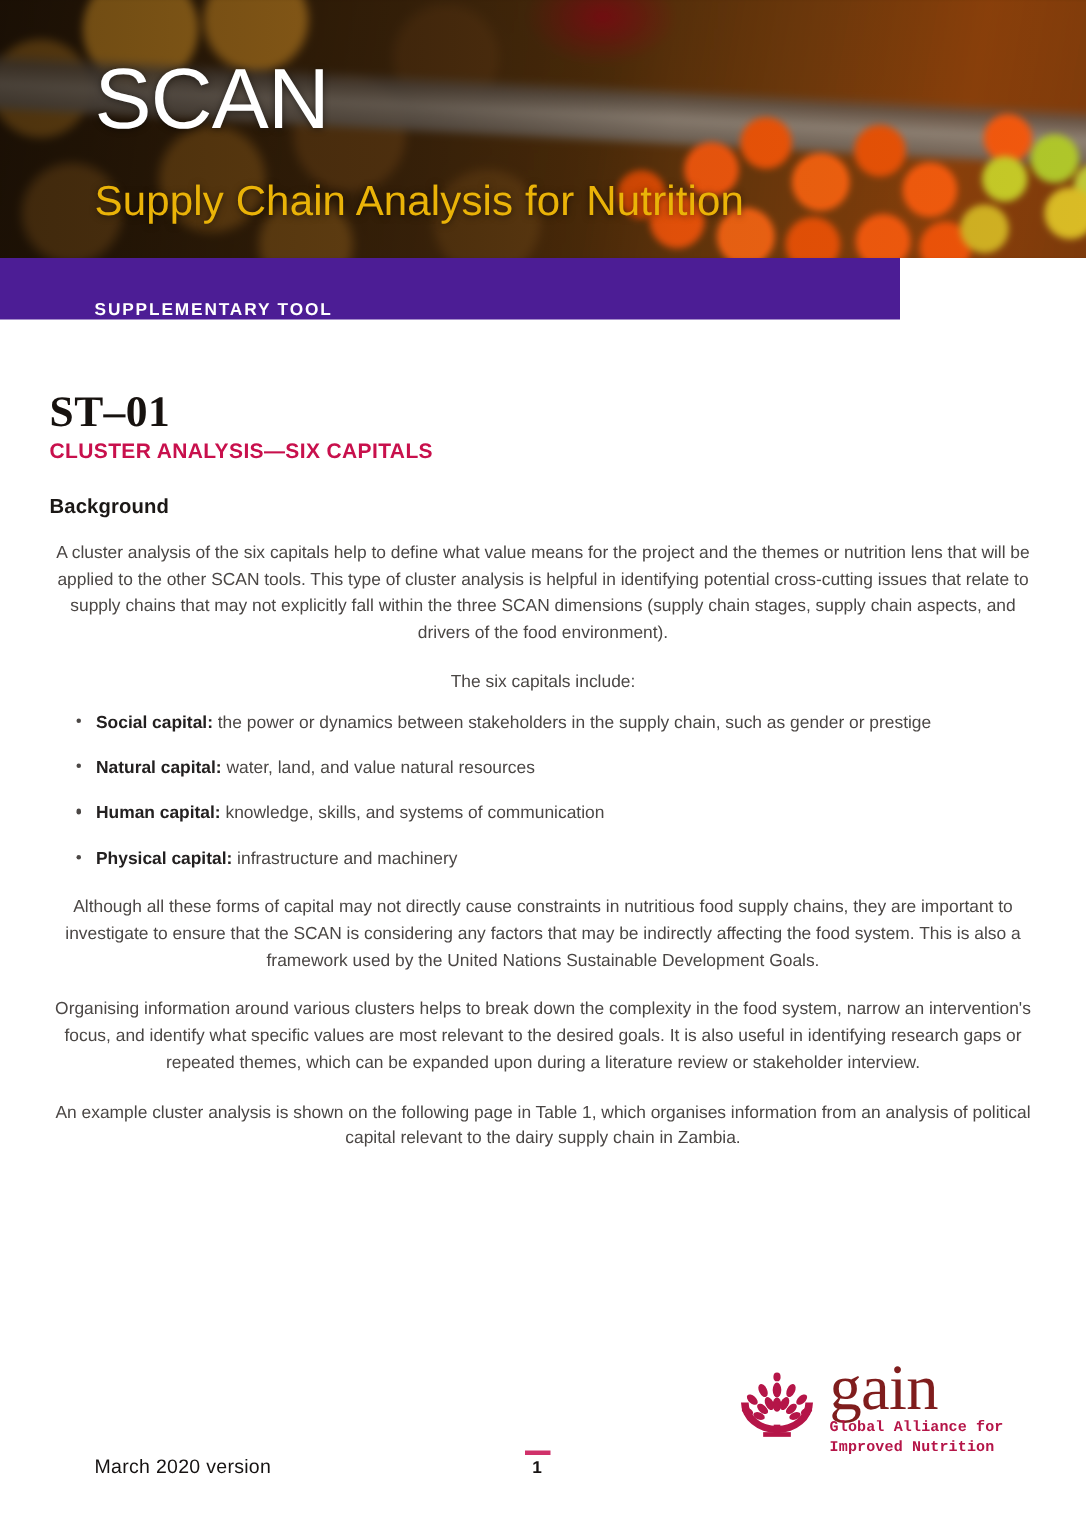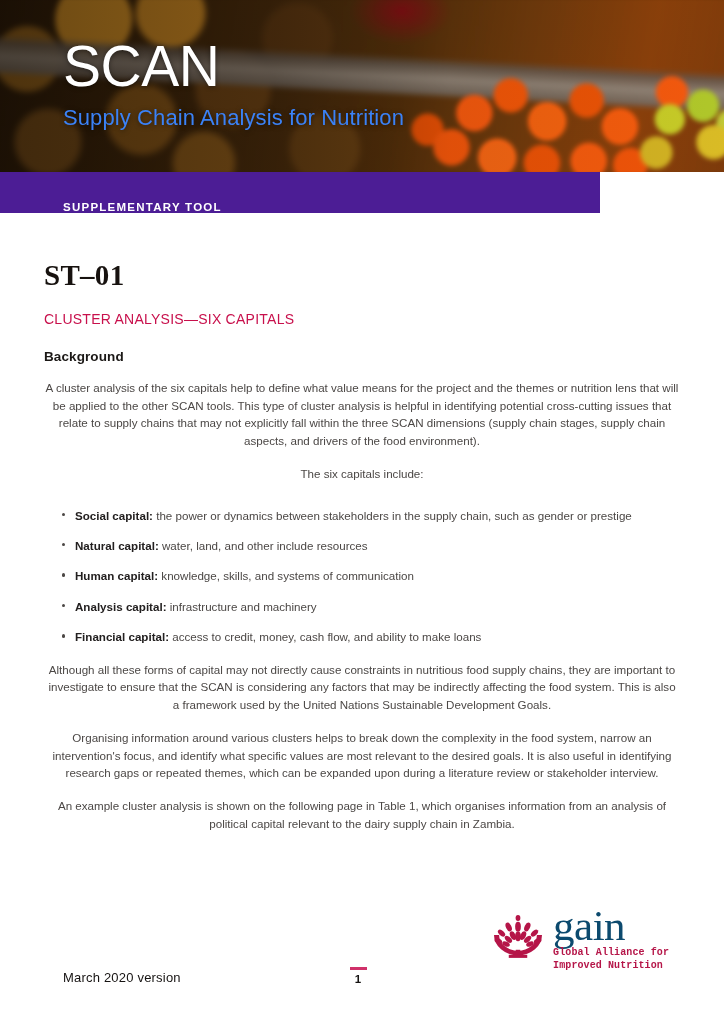--- a/index.html
+++ b/index.html
@@ -87,24 +87,24 @@
   .hero-title {
     font-size: 57px;
     font-weight: 400;
     color: #ffffff;
     letter-spacing: -0.5px;
     line-height: 1;
     text-shadow: 0 1px 5px rgba(0,0,0,0.45);
   }
 
   .hero-sub {
-    margin-top: 11px;
-    font-size: 22px;
+    margin-top: 24px;
+    font-size: 28px;
     font-weight: 300;
-    color: #3b82f6;
+    color: #eab308;
     letter-spacing: 0.1px;
     line-height: 1.1;
     text-shadow: 0 1px 5px rgba(0,0,0,0.5);
   }
 
   
   .tool-bar {
     width: 600px;
     height: 41px;
     background: #4c1d95;
@@ -115,36 +115,35 @@
   .tool-bar-label {
     margin-left: 63px;
     font-size: 11.5px;
     font-weight: 700;
     color: #ffffff;
     letter-spacing: 1.25px;
   }
 
   
   .content {
-    padding: 0 44px;
+    padding: 0 33px;
     padding-top: 46px;
   }
 
   .doc-code {
     font-family: "Liberation Serif", serif;
     font-size: 29px;
     font-weight: 700;
     color: #17120f;
     letter-spacing: 0.3px;
   }
 
   .doc-heading {
-    margin-top: 19px;
     font-size: 14px;
-    font-weight: 400;
+    font-weight: 700;
     color: #c8104c;
     letter-spacing: 0.25px;
   }
 
   .section-heading {
     margin-top: 22px;
     font-size: 13.5px;
     font-weight: 700;
     color: #1b1816;
     letter-spacing: 0.1px;
@@ -152,21 +151,21 @@
 
   p.body {
     margin-top: 15px;
     font-size: 11.6px;
     line-height: 1.53;
     color: #4b4745;
     text-align: center;
   }
 
   ul.capitals {
-    margin-top: 24px;
+    margin-top: 9px;
     list-style: none;
   }
 
   ul.capitals li {
     position: relative;
     padding-left: 31px;
     margin-bottom: 13px;
     font-size: 11.6px;
     line-height: 1.5;
     color: #4b4745;
@@ -237,21 +236,21 @@
   }
 
   .gain-mark { width: 56px; height: 48px; display: block; }
 
   .gain-word-block { margin-left: 7px; margin-top: -3px; }
 
   .gain-word {
     font-family: "Liberation Serif", serif;
     font-size: 43px;
     font-weight: 400;
-    color: #0c4a6e;
+    color: #7f1d1d;
     line-height: 0.82;
     letter-spacing: -0.5px;
   }
 
   .gain-tag {
     font-family: Liberation Mono, monospace;
     font-size: 10px;
     font-weight: 700;
     color: #b51548;
     line-height: 1.32;
@@ -286,33 +285,29 @@
     <p class="body">A cluster analysis of the six capitals help to define what value means for the project and the themes or nutrition lens that will be applied to the other SCAN tools. This type of cluster analysis is helpful in identifying potential cross-cutting issues that relate to supply chains that may not explicitly fall within the three SCAN dimensions (supply chain stages, supply chain aspects, and drivers of the food environment).</p>
     <p class="body">The six capitals include:</p>
 
     <ul class="capitals">
       <li>
         <span class="dot"></span>
         <b>Social capital:</b><span> the power or dynamics between stakeholders in the supply chain, such as gender or prestige</span>
       </li>
       <li>
         <span class="dot"></span>
-        <b>Natural capital:</b><span> water, land, and other include resources</span>
+        <b>Natural capital:</b><span> water, land, and value natural resources</span>
       </li>
       <li>
         <span class="dot"></span>
         <b>Human capital:</b><span> knowledge, skills, and systems of communication</span>
       </li>
       <li>
         <span class="dot"></span>
-        <b>Analysis capital:</b><span> infrastructure and machinery</span>
-      </li>
-      <li>
-        <span class="dot"></span>
-        <b>Financial capital:</b><span> access to credit, money, cash flow, and ability to make loans</span>
+        <b>Physical capital:</b><span> infrastructure and machinery</span>
       </li>
     </ul>
 
     <p class="body">Although all these forms of capital may not directly cause constraints in nutritious food supply chains, they are important to investigate to ensure that the SCAN is considering any factors that may be indirectly affecting the food system. This is also a framework used by the United Nations Sustainable Development Goals.</p>
     <p class="body">Organising information around various clusters helps to break down the complexity in the food system, narrow an intervention's focus, and identify what specific values are most relevant to the desired goals. It is also useful in identifying research gaps or repeated themes, which can be expanded upon during a literature review or stakeholder interview.</p>
     <p class="body">An example cluster analysis is shown on the following page in Table 1, which organises information from an analysis of political capital relevant to the dairy supply chain in Zambia.</p>
 
   </div>
 
   <div class="footer">

